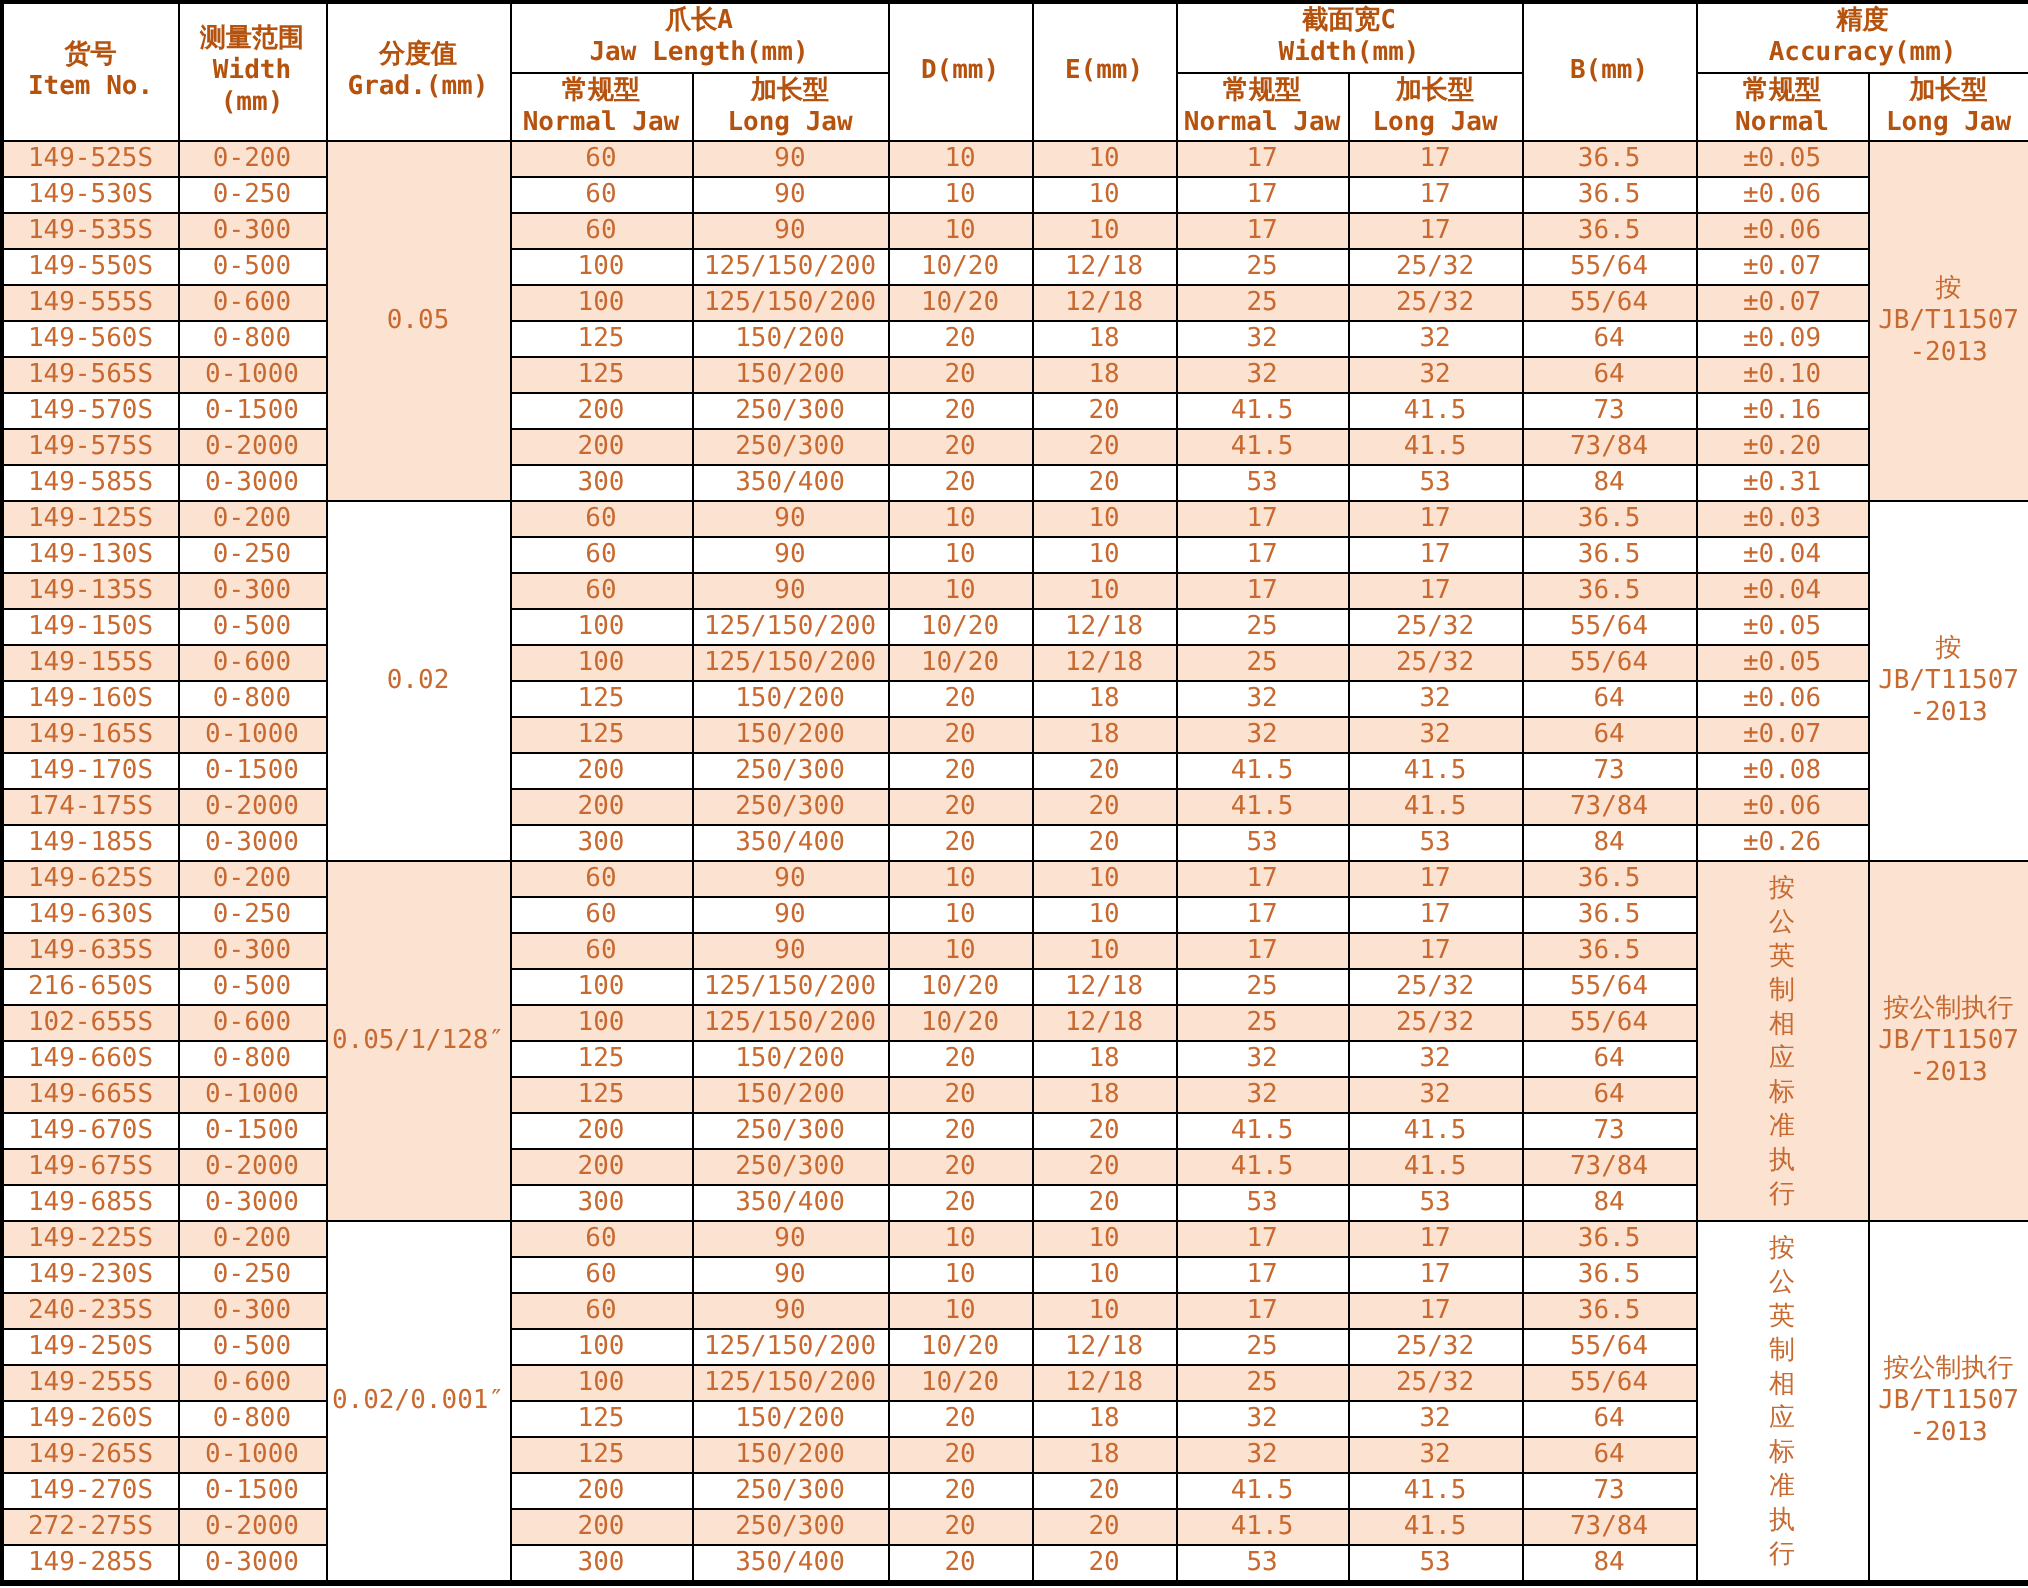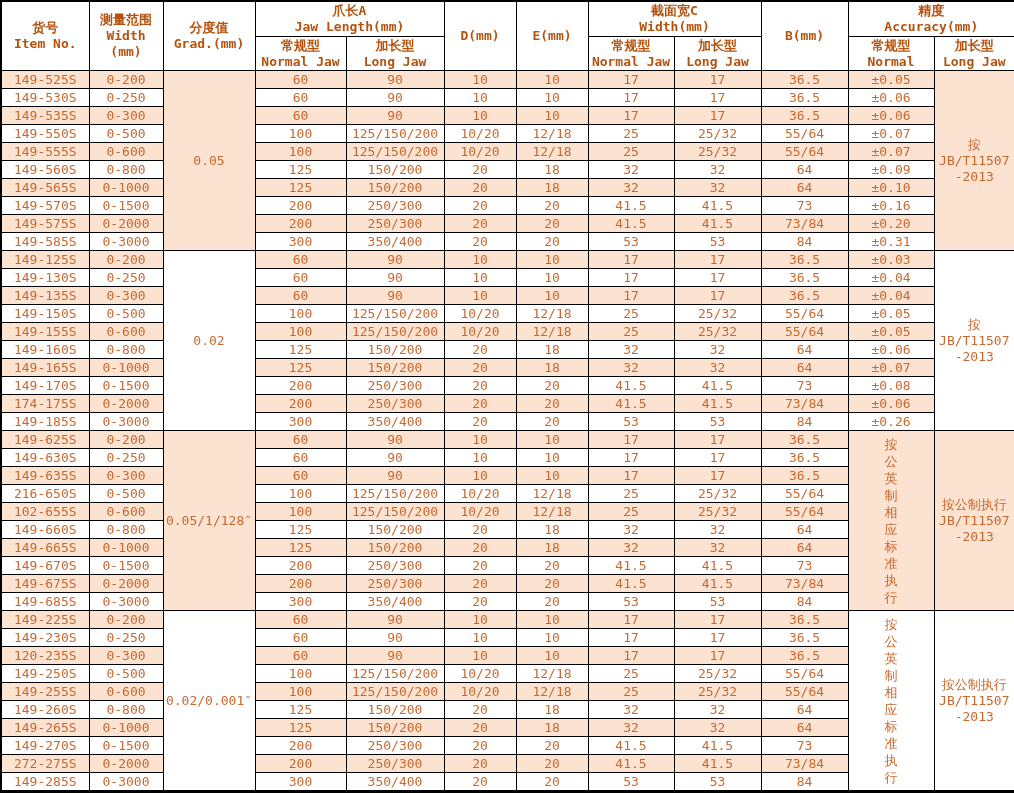--- a/index.html
+++ b/index.html
@@ -502,21 +502,21 @@
         <td>0-250</td>
         <td>60</td>
         <td>90</td>
         <td>10</td>
         <td>10</td>
         <td>17</td>
         <td>17</td>
         <td>36.5</td>
       </tr>
       <tr class="stripe">
-        <td>120-235S</td>
+        <td>240-235S</td>
         <td>0-300</td>
         <td>60</td>
         <td>90</td>
         <td>10</td>
         <td>10</td>
         <td>17</td>
         <td>17</td>
         <td>36.5</td>
       </tr>
       <tr>

